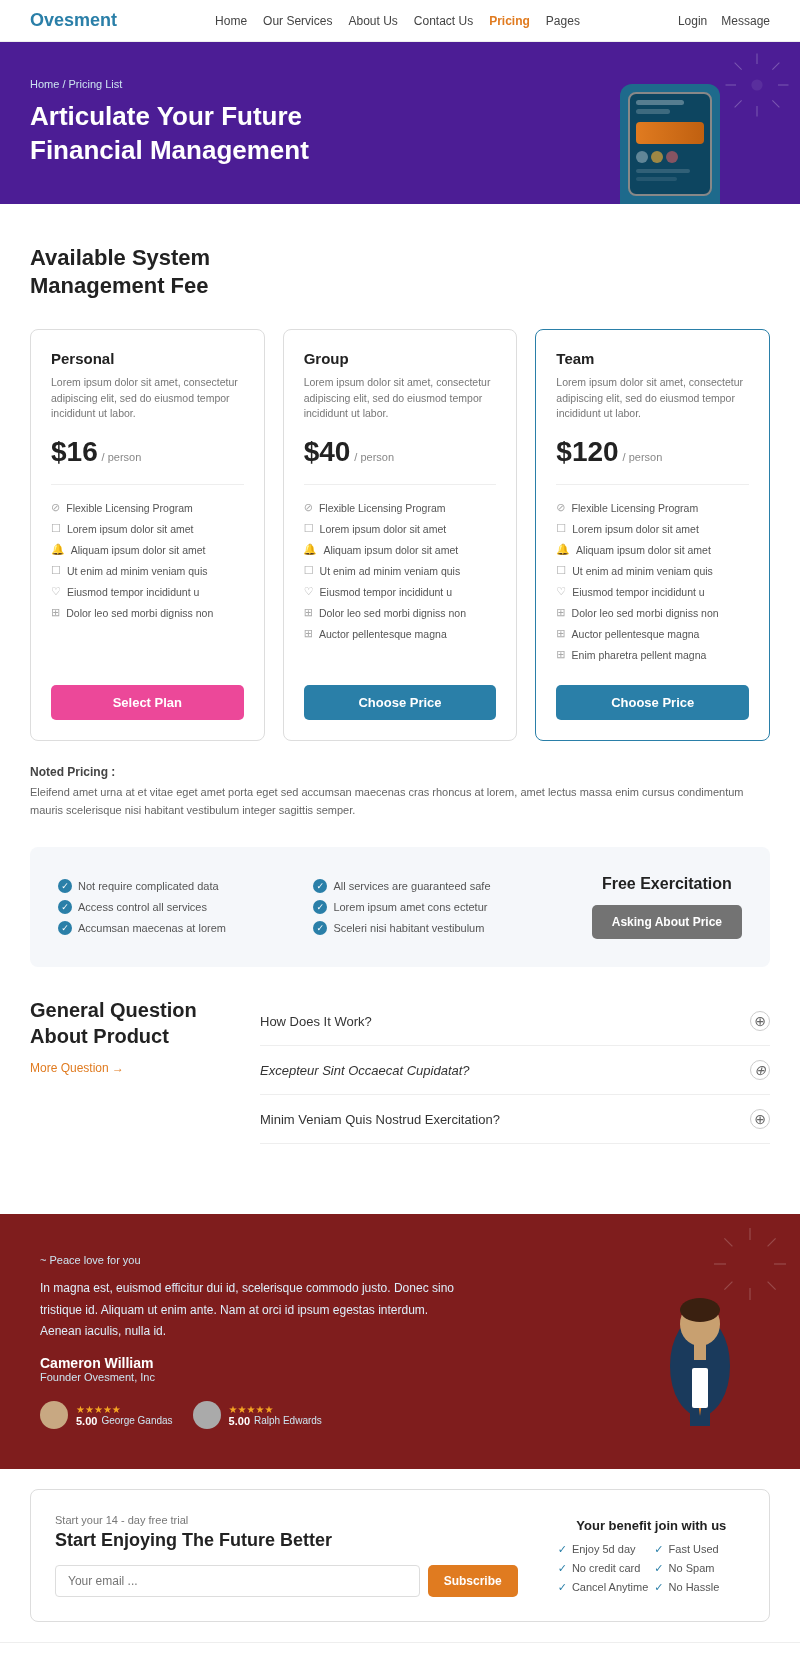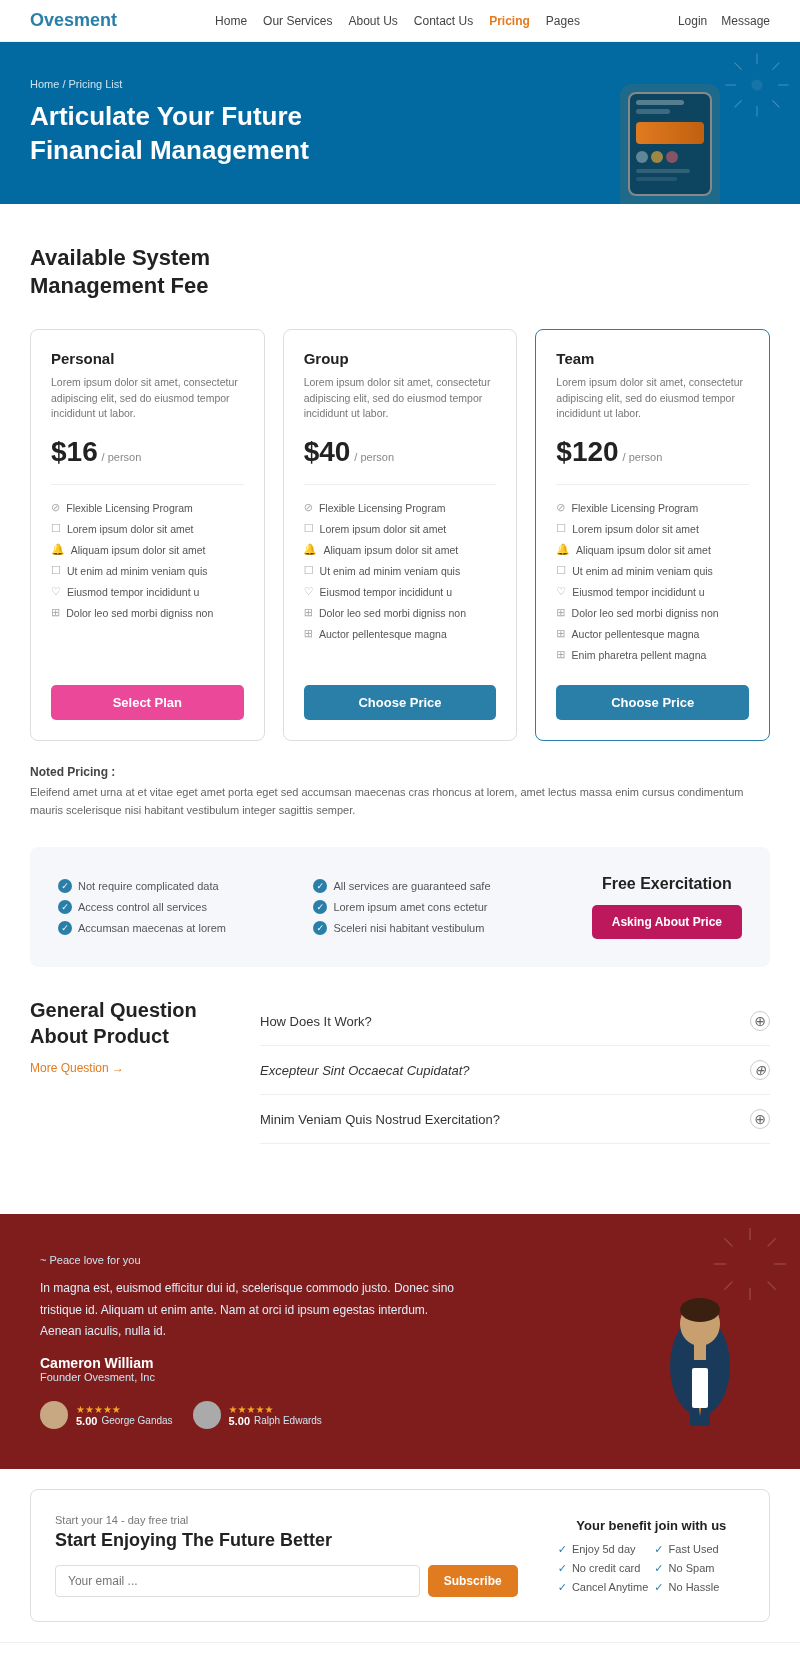--- a/index.html
+++ b/index.html
@@ -23,21 +23,21 @@
     <span style="cursor:pointer;">Contact Us</span>
     <span style="cursor:pointer;color:#e07b20;font-weight:600;">Pricing</span>
     <span style="cursor:pointer;">Pages</span>
   </div>
   <div style="display:flex;gap:14px;font-size:12px;color:#444;">
     <span style="cursor:pointer;">Login</span>
     <span style="cursor:pointer;">Message</span>
   </div>
 </nav>
 
-<div style="background:#0369a1;color:#fff;padding:36px 30px 36px;position:relative;overflow:hidden;min-height:150px;">
+<div style="background:#4c1d95;color:#fff;padding:36px 30px 36px;position:relative;overflow:hidden;min-height:150px;">
   <div style="font-size:11px;color:#cce4f0;margin-bottom:10px;">
     <span style="cursor:pointer;">Home</span>
     <span> / </span>
     <span>Pricing List</span>
   </div>
   <h1 style="font-size:26px;font-weight:700;line-height:1.3;max-width:380px;">Articulate Your Future Financial Management</h1>
 
   <div style="position:absolute;right:80px;bottom:0;width:100px;background:#1e6a8c;border-radius:12px 12px 0 0;height:120px;padding:8px;">
     <div style="background:#0d4560;height:100%;border-radius:8px;border:2px solid #888;overflow:hidden;padding:6px;display:flex;flex-direction:column;gap:4px;">
       <div style="height:5px;background:rgba(255,255,255,0.3);border-radius:3px;width:70%;"></div>
@@ -230,21 +230,21 @@
           <span>Accumsan maecenas at lorem</span>
         </div>
         <div style="font-size:11px;color:#555;display:flex;align-items:center;gap:6px;">
           <span style="width:14px;height:14px;background:#2a7fa8;color:#fff;border-radius:50%;display:inline-flex;align-items:center;justify-content:center;font-size:9px;flex-shrink:0;">✓</span>
           <span>Sceleri nisi habitant vestibulum</span>
         </div>
       </div>
     </div>
     <div style="padding-left:30px;text-align:center;">
       <div style="font-size:16px;font-weight:700;color:#222;margin-bottom:12px;">Free Exercitation</div>
-      <button style="background:#be185d;color:#fff;border:none;border-radius:5px;padding:10px 20px;cursor:pointer;font-size:12px;font-weight:600;white-space:nowrap;">Asking About Price</button>
+      <button style="background:#737373;color:#fff;border:none;border-radius:5px;padding:10px 20px;cursor:pointer;font-size:12px;font-weight:600;white-space:nowrap;">Asking About Price</button>
     </div>
   </div>
 
   <div style="display:flex;gap:30px;margin-bottom:30px;">
     <div style="width:200px;flex-shrink:0;">
       <div style="font-size:20px;font-weight:700;color:#222;line-height:1.3;margin-bottom:10px;">General Question About Product</div>
       <span style="font-size:12px;color:#e07b20;cursor:pointer;">More Question →</span>
     </div>
     <div style="flex:1;">
       <div style="border-bottom:1px solid #eee;padding:14px 0;display:flex;justify-content:space-between;align-items:center;cursor:pointer;">

